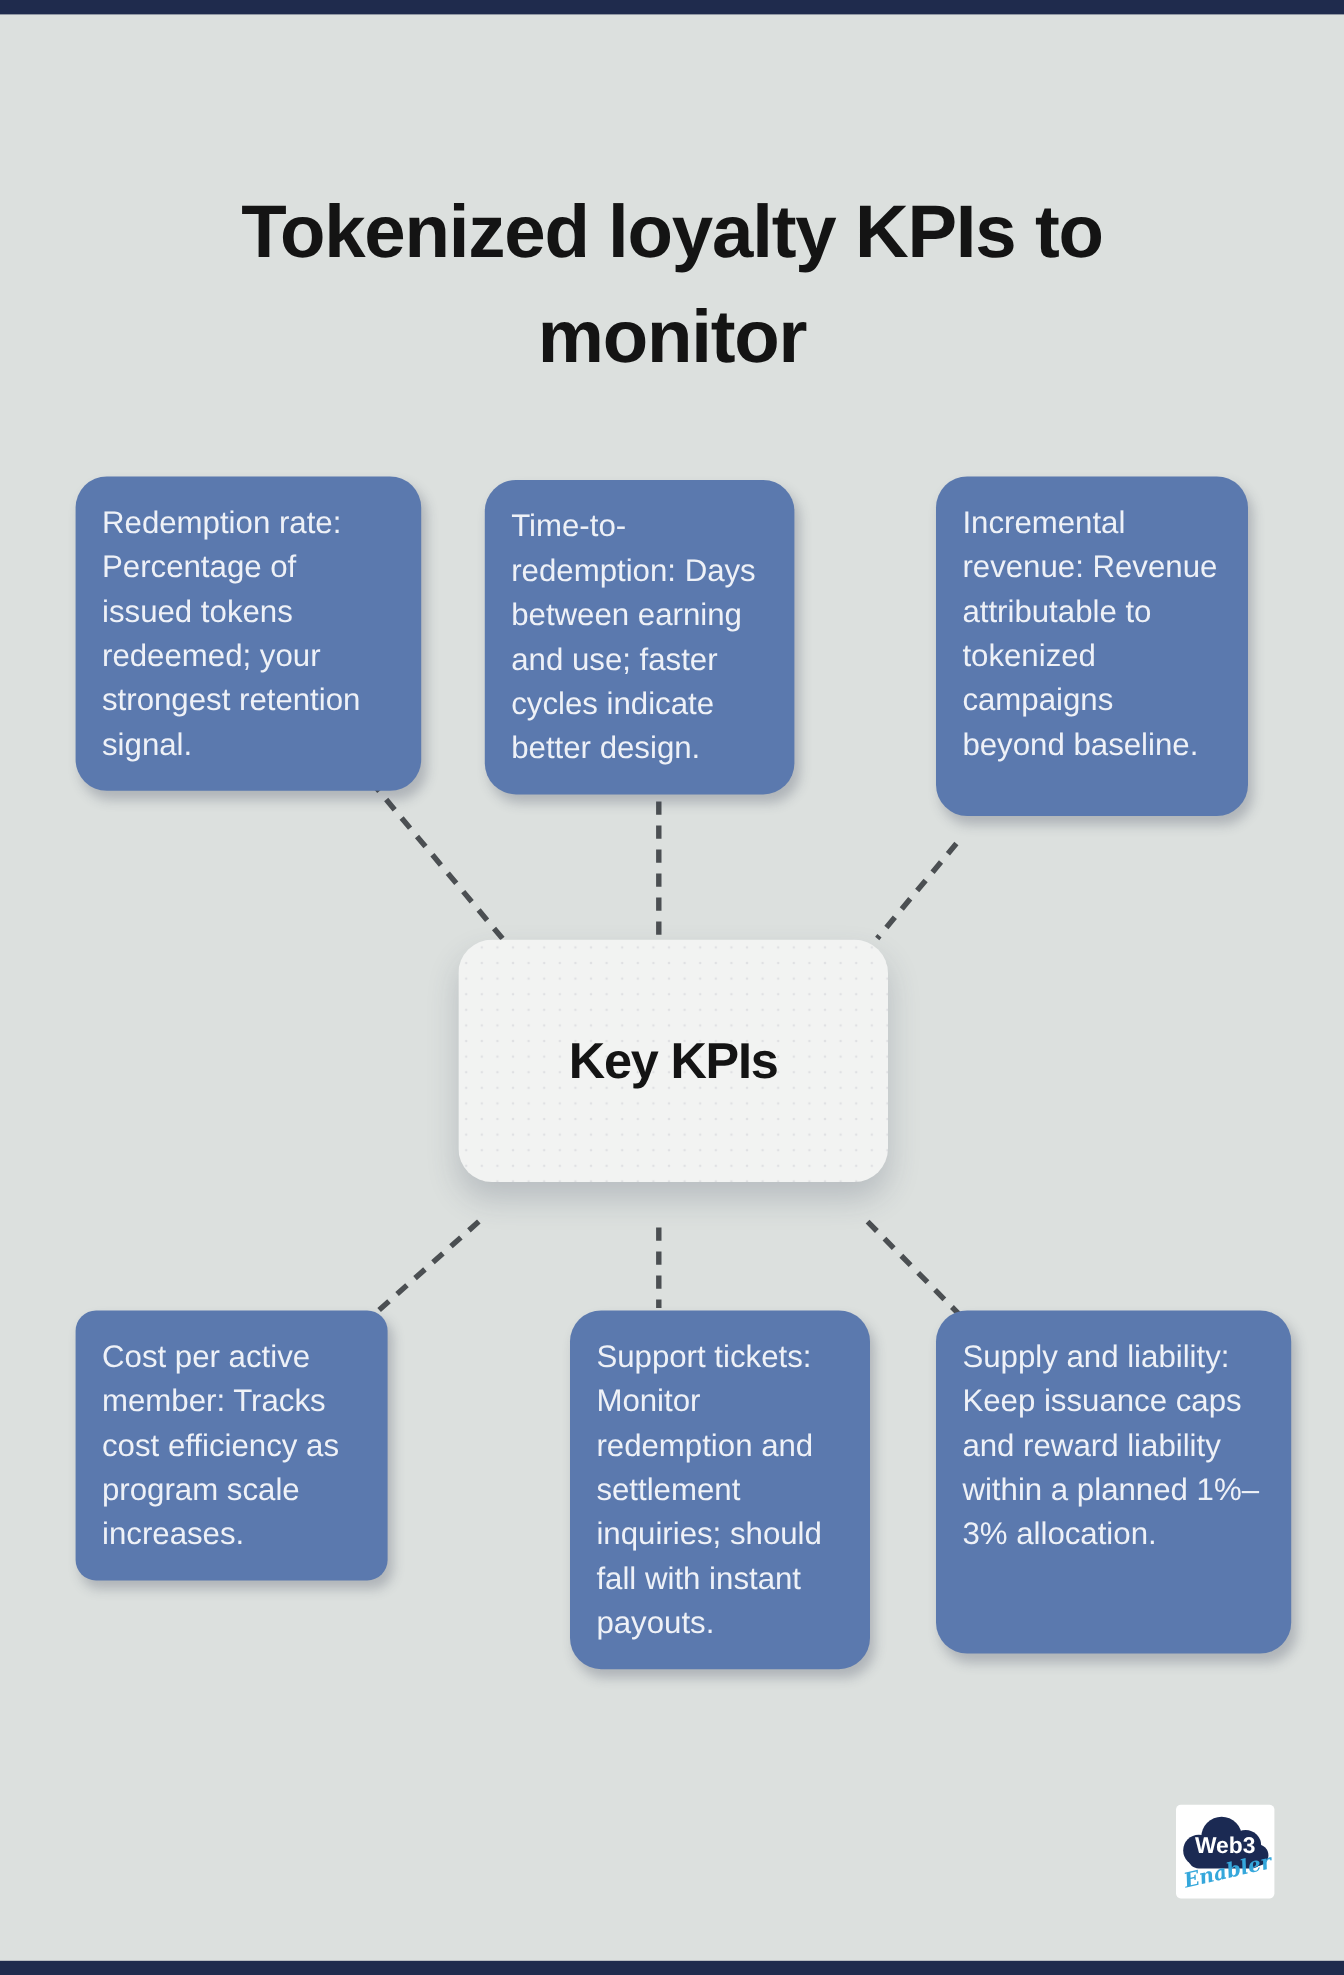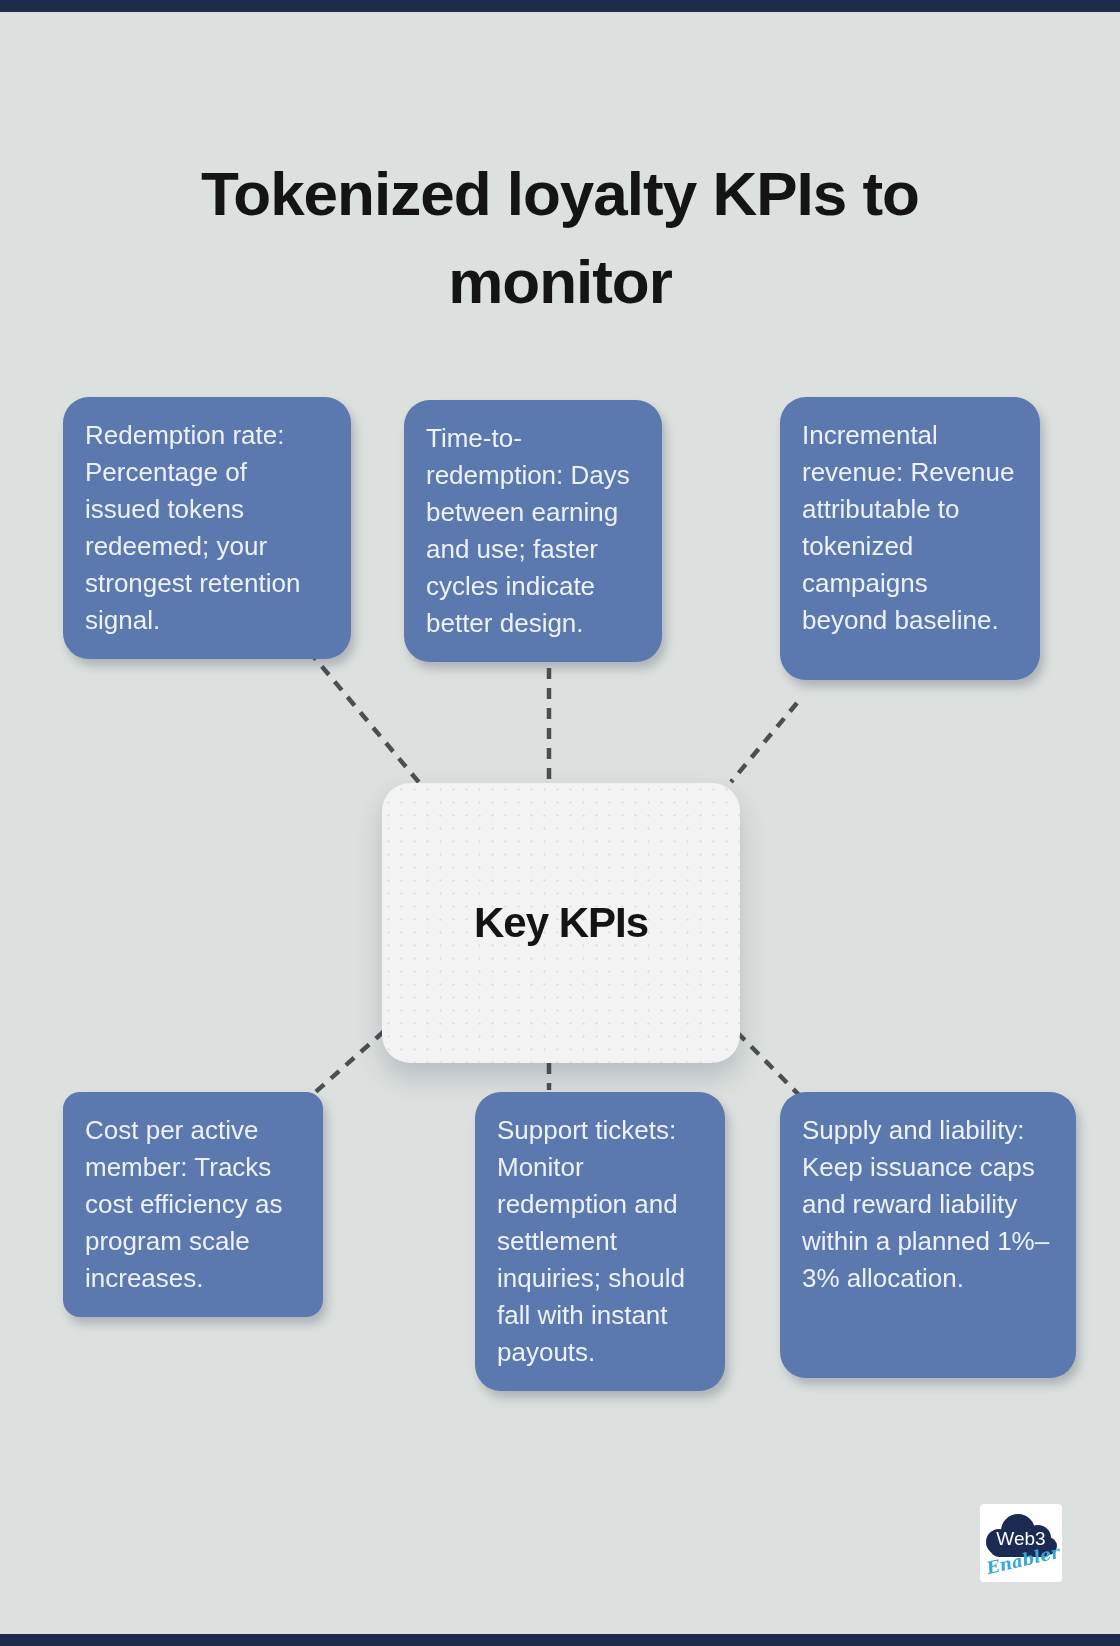--- a/index.html
+++ b/index.html
@@ -51,21 +51,21 @@
   #kpi-card-1 { left: 63px;  top: 397px; width: 288px; min-height: 245px; }
   #kpi-card-2 { left: 404px; top: 400px; width: 258px; min-height: 245px; }
   #kpi-card-3 { left: 780px; top: 397px; width: 260px; min-height: 283px; }
   #kpi-card-4 { left: 63px;  top: 1092px; width: 260px; min-height: 210px; border-radius: 17px; }
   #kpi-card-5 { left: 427px; top: 1092px; width: 250px; min-height: 286px; margin-left: 48px; }
   #kpi-card-6 { left: 780px; top: 1092px; width: 296px; min-height: 286px; }
 
   .center-card {
     position: absolute;
     left: 382px; top: 783px;
-    width: 358px; height: 280px;
+    width: 358px; height: 202px;
     background: #f2f3f2;
     background-image: radial-gradient(rgba(130,130,150,0.16) 1.2px, transparent 1.3px);
     background-size: 13px 13px;
     border-radius: 28px;
     box-shadow: 0 14px 26px rgba(60,70,90,0.22);
     display: flex;
     align-items: center;
     justify-content: center;
   }
   .center-card .label {
@@ -83,21 +83,21 @@
     border-radius: 4px;
   }
   .logo-cloud { position: absolute; left: 4px; top: 9px; }
   .logo-cloud .cloud-shape { fill: #1b2a53; }
   .logo-web3 {
     position: absolute;
     left: 0; top: 24px; width: 82px;
     text-align: center;
     color: #ffffff;
     font-size: 19px;
-    font-weight: 400;
+    font-weight: 700;
     letter-spacing: 0px;
   }
   .logo-enabler {
     position: absolute;
     left: 6px; top: 46px; width: 74px;
     text-align: center;
     color: #35a7db;
     font-family: "DejaVu Serif", serif;
     font-style: italic;
     font-weight: 700;

